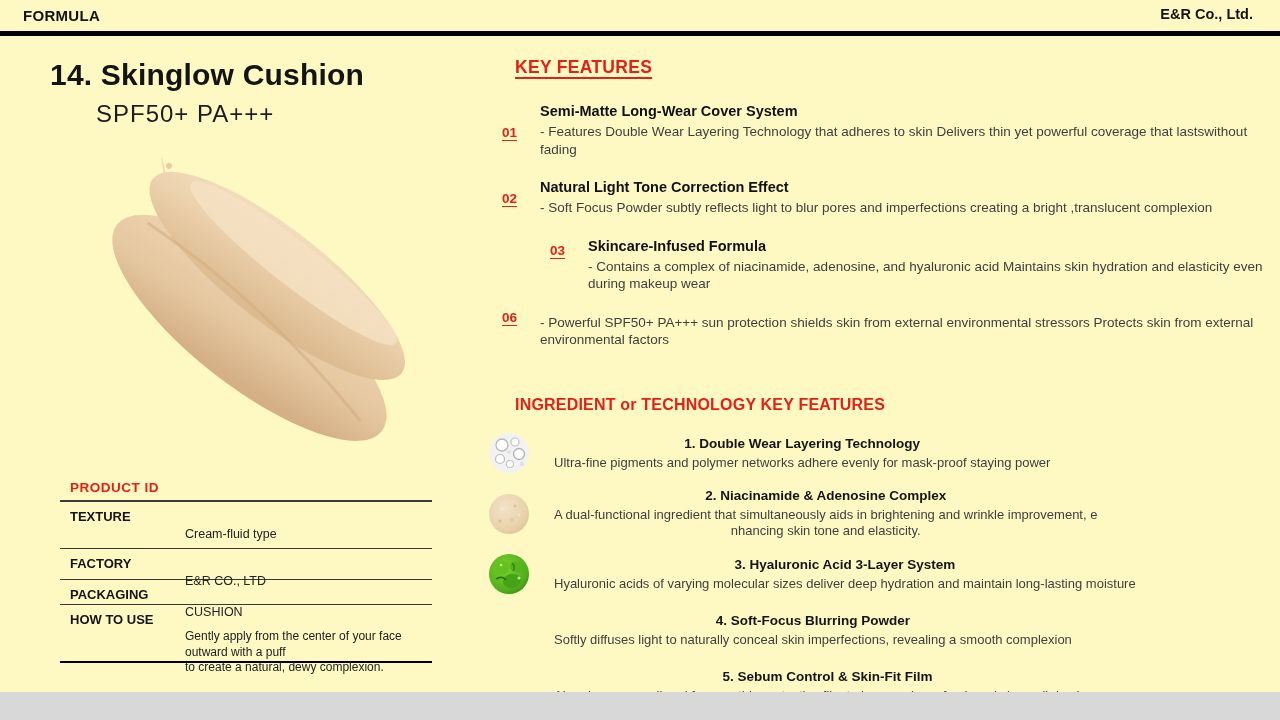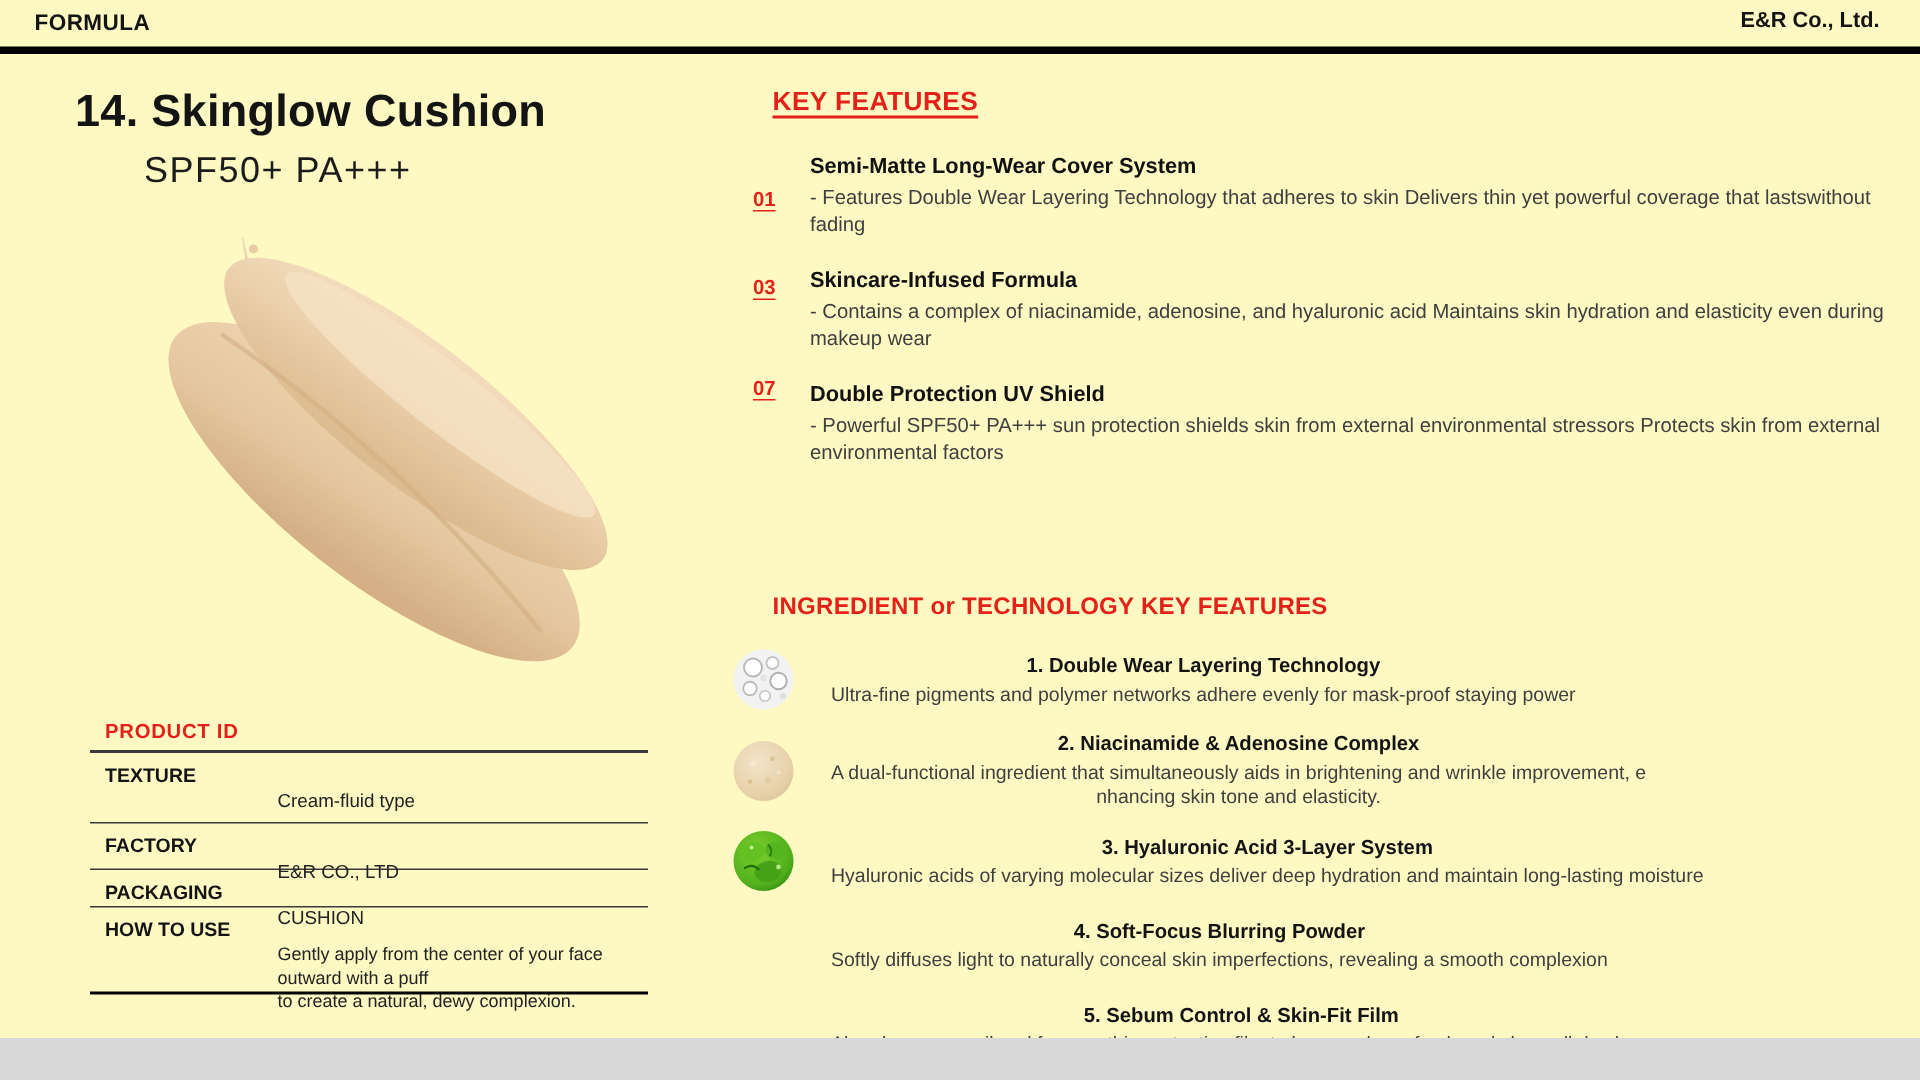--- a/index.html
+++ b/index.html
@@ -34,21 +34,21 @@
   
   :root { --red:#e32119; }
   .kf-head { position:absolute; left:515px; top:57px; font-size:17.5px; font-weight:bold; color:var(--red);
              letter-spacing:.3px; text-decoration:underline; text-decoration-thickness:2px; text-underline-offset:4px; }
   .features { position:absolute; left:502px; top:103px; width:768px; }
   .feature  { display:flex; margin-bottom:21px; }
   .fnum { flex:0 0 30px; color:var(--red); font-weight:bold; font-size:13.5px;
           text-decoration:underline; text-underline-offset:3px; margin-right:8px; }
   .f1 .fnum { margin-top:22px; }
   .f2 .fnum { margin-top:12px; }
-  .f3 .fnum { margin-top:5px;  }
+  .f3 .fnum { margin-top:5px;margin-left:48px;  }
   .f4 .fnum { margin-top:-4px; }
   .ftitle { font-size:14.5px; font-weight:bold; color:#111; line-height:17px; margin-bottom:3px; }
   .fdesc  { font-size:13.5px; color:#3f3f3f; line-height:17.5px; white-space:pre-line; }
 
   .ing-head { position:absolute; left:515px; top:396px; font-size:16px; font-weight:bold; color:var(--red); letter-spacing:.2px; }
   .ingredients { position:absolute; left:488px; top:432px; width:782px;text-align:center; }
   .ingredient  { display:flex; align-items:center; margin-bottom:14px; }
   .ing-icon { flex:0 0 42px; width:42px; height:42px; margin-right:24px; }
   .ing-icon svg { display:block; }
   .ing-title { font-size:13.5px; font-weight:bold; color:#141414; line-height:16px; margin-bottom:3px; }
@@ -119,31 +119,37 @@
   <div class="kf-head">KEY FEATURES</div>
 
   <div class="features">
     <div class="feature f1">
       <div class="fnum">01</div>
       <div class="ftext">
         <div class="ftitle">Semi-Matte Long-Wear Cover System</div>
         <div class="fdesc">- Features Double Wear Layering Technology that adheres to skin  Delivers thin yet powerful coverage that lastswithout fading</div>
       </div>
     </div>
+    <div class="feature f2">
+      <div class="fnum">02</div>
+      <div class="ftext">
+        <div class="ftitle">Natural Light Tone Correction Effect</div>
+        <div class="fdesc">- Soft Focus Powder subtly reflects light to blur pores and imperfections creating a bright ,translucent complexion</div>
+      </div>
+    </div>
     <div class="feature f3">
       <div class="fnum">03</div>
       <div class="ftext">
         <div class="ftitle">Skincare-Infused Formula</div>
         <div class="fdesc">- Contains a complex of niacinamide, adenosine, and hyaluronic acid Maintains skin hydration and elasticity even during makeup wear</div>
       </div>
     </div>
     <div class="feature f4">
-      <div class="fnum">07</div>
-      <div class="ftext">
-        <div class="ftitle">Double Protection UV Shield</div>
+      <div class="fnum">06</div>
+      <div class="ftext">
         <div class="fdesc">- Powerful SPF50+ PA+++ sun protection shields skin from external environmental stressors  Protects skin from external environmental factors</div>
       </div>
     </div>
   </div>
 
   <div class="ing-head">INGREDIENT or TECHNOLOGY KEY FEATURES</div>
 
   <div class="ingredients">
 
     <div class="ingredient">

